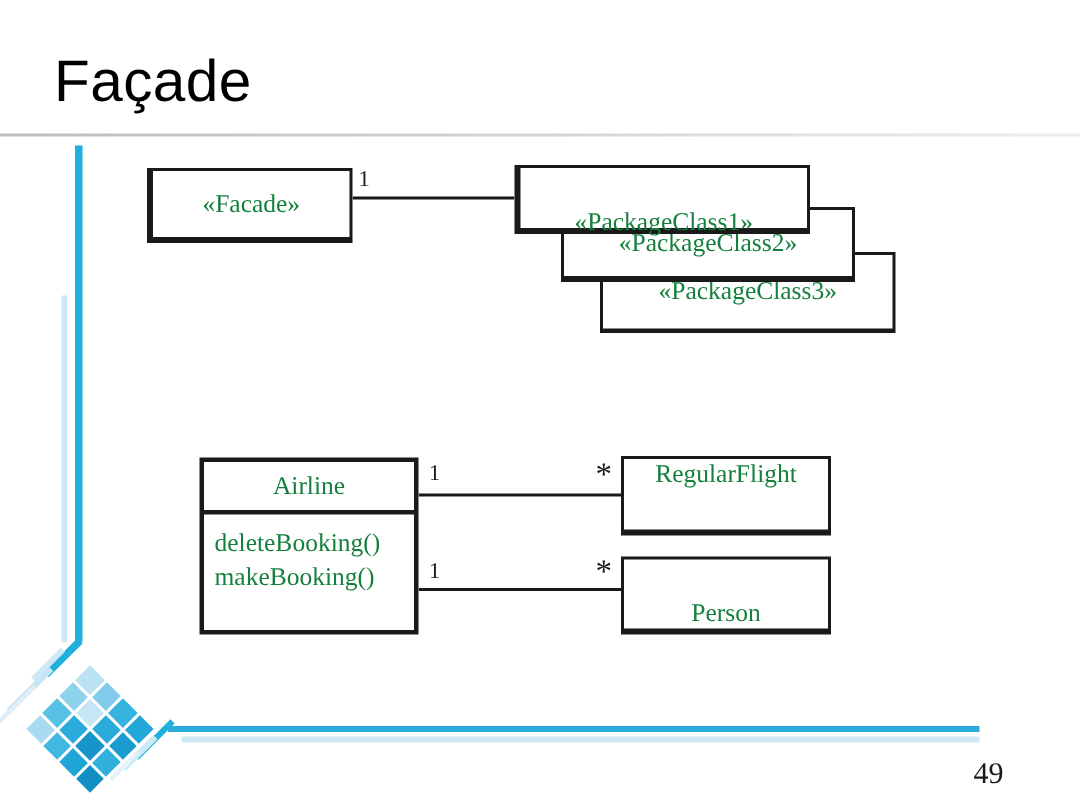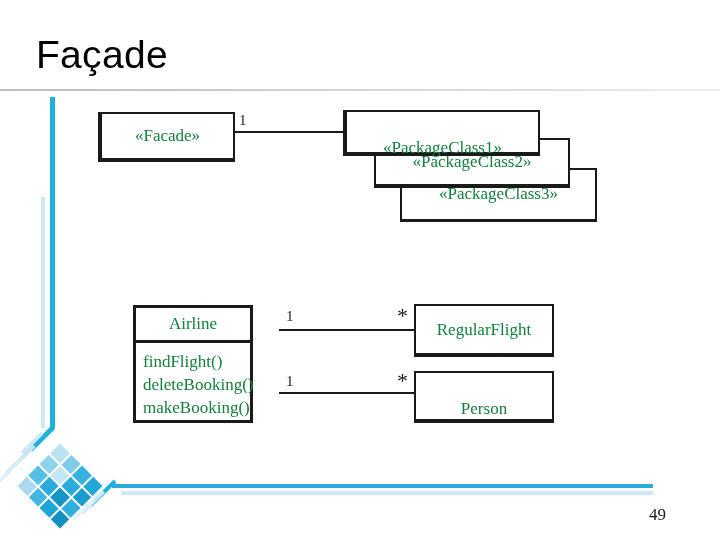--- a/index.html
+++ b/index.html
@@ -73,34 +73,34 @@
   .assoc2 { left:279px; top:392px; width:135px; }
 
   .mult { position:absolute; font-size:15px; color:#1a1a1a; }
   .m-facade { left:239px; top:112px; }
   .m1a { left:286px; top:308px; }
   .m1b { left:286px; top:373px; }
   .star { position:absolute; font-size:22px; color:#1a1a1a; }
   .star-a { left:397px; top:303px; }
   .star-b { left:397px; top:368px; }
 
-  .airline { left:133px; top:305px; width:120px; height:118px; border-width:3px;
+  .airline { left:133px; top:305px; width:146px; height:118px; border-width:3px;
     flex-direction:column; justify-content:flex-start; align-items:stretch; }
   .airline-header { height:32px; border-bottom:3px solid #1a1a1a;
     display:flex; align-items:center; justify-content:center; }
   .airline-methods { padding:7px 2px 0 7px; line-height:23px; }
 
   .rflight { left:414px; top:304px; width:140px; height:53px;
-    border-bottom-width:4px; align-items:center; }
+    border-bottom-width:4px; }
   .person  { left:414px; top:371px; width:140px; height:52px;
     border-bottom-width:4px; align-items:flex-end; }
 
   
   .footer-text { position:absolute; left:355px; top:505px; font-size:16px; color:#1a1a1a; }
-  .page-num    { position:absolute; left:649px; top:505px; font-size:17px; color:#1a1a1a; }
+  .page-num    { position:absolute; left:649px; top:505px; font-size:20px; color:#1a1a1a; }
 </style>
 </head>
 <body>
 
 <div class="slide">
 
   <h1 class="title">Façade</h1>
   <div class="title-rule"></div>
 
   <div class="abs vline-cyan"></div>
@@ -158,21 +158,20 @@
   <span class="mult m1a">1</span>
   <span class="star star-a">*</span>
   <span class="mult m1b">1</span>
   <span class="star star-b">*</span>
 
   <div class="ubox airline">
     <div class="airline-header">
       <span>Airline</span>
     </div>
     <div class="airline-methods">
-      <div>findFlight()</div>
       <div>deleteBooking()</div>
       <div>makeBooking()</div>
     </div>
   </div>
 
   <div class="ubox rflight">
     <span>RegularFlight</span>
   </div>
   <div class="ubox person">
     <span>Person</span>

